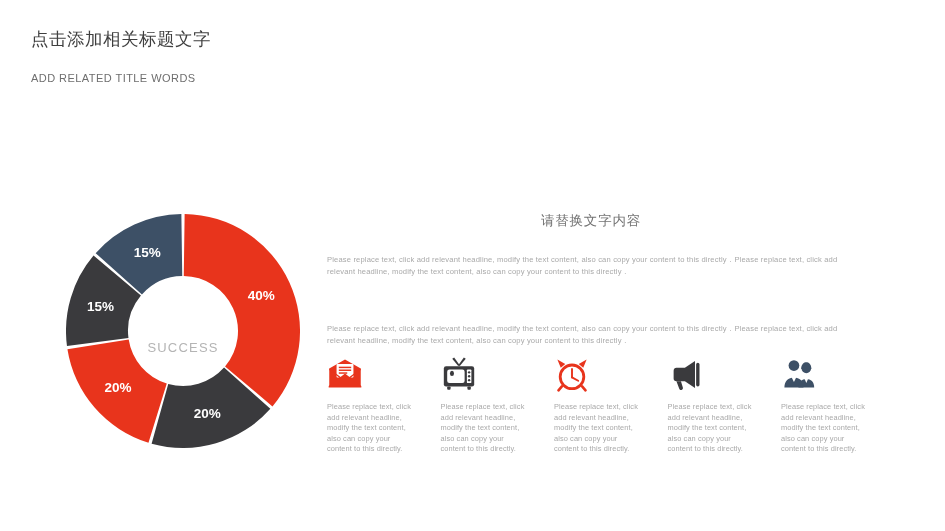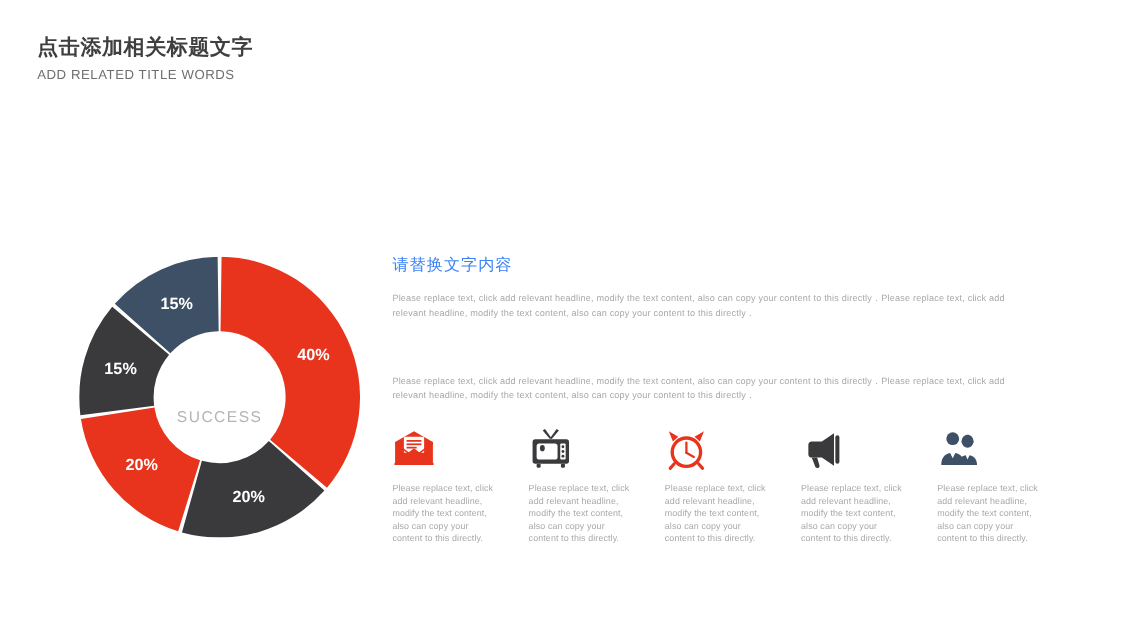--- a/index.html
+++ b/index.html
@@ -22,28 +22,27 @@
     left: 31px;
     top: 28px;
     width: 560px;
   }
   #title-cn {
     font-size: 17.5px;
     line-height: 23px;
     color: #3f3f3f;
     letter-spacing: 0.5px;
     white-space: nowrap;
-    font-weight: bold;
   }
   #title-en {
     font-size: 11px;
     line-height: 15px;
     color: #6e6e6e;
     letter-spacing: 0.45px;
-    margin-top: 5px;
+    margin-top: 20px;
     white-space: nowrap;
   }
 
   
   #chart-wrap {
     position: absolute;
     left: 66px;
     top: 214px;
     width: 234px;
     height: 234px;
@@ -76,24 +75,25 @@
 
   
   #right-col {
     position: absolute;
     left: 327px;
     top: 211px;
     width: 528px;
   }
   #right-heading {
     font-size: 13.5px;
-    color: #3b82f6;
+    color: #737373;
     letter-spacing: 0.8px;
     line-height: 19px;
-    margin-bottom: 13px;
+    margin-bottom: 24px;
+    text-align: center;
   }
   .body-para {
     font-size: 7.6px;
     line-height: 12.4px;
     color: #a9a9a9;
     letter-spacing: 0.15px;
     text-align: left;
   }
   #para-2 {
     margin-top: 44px;

